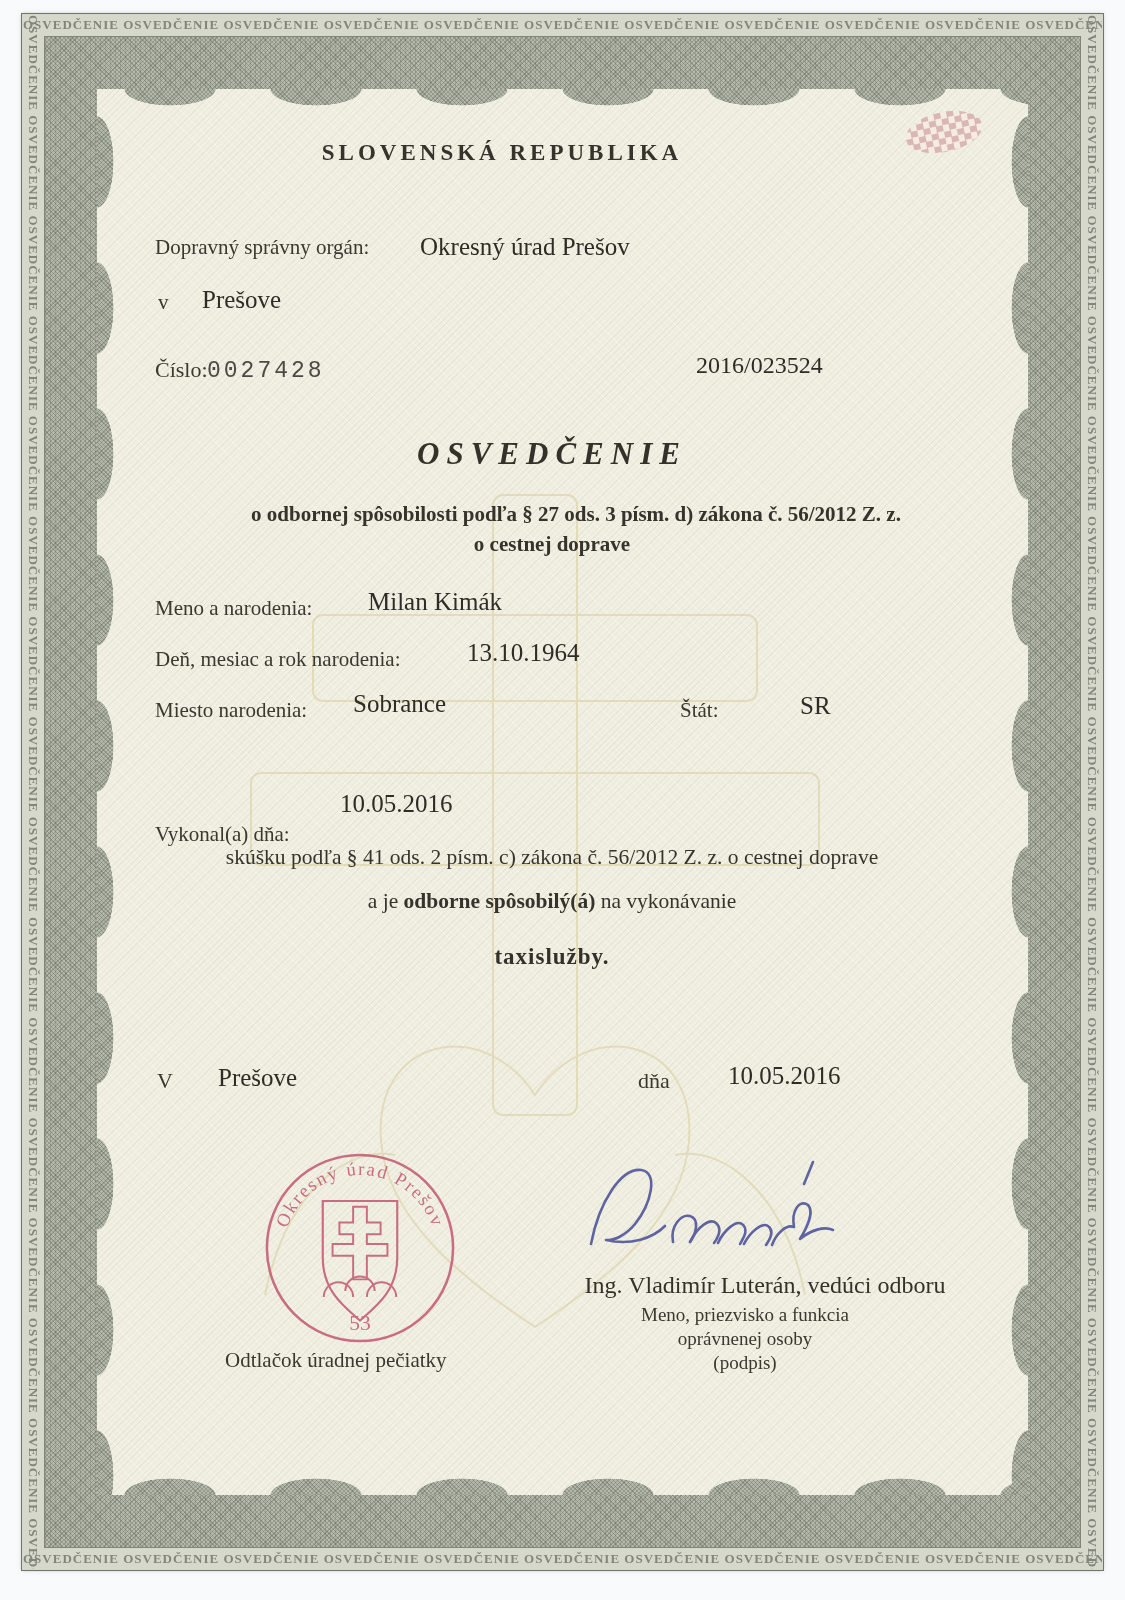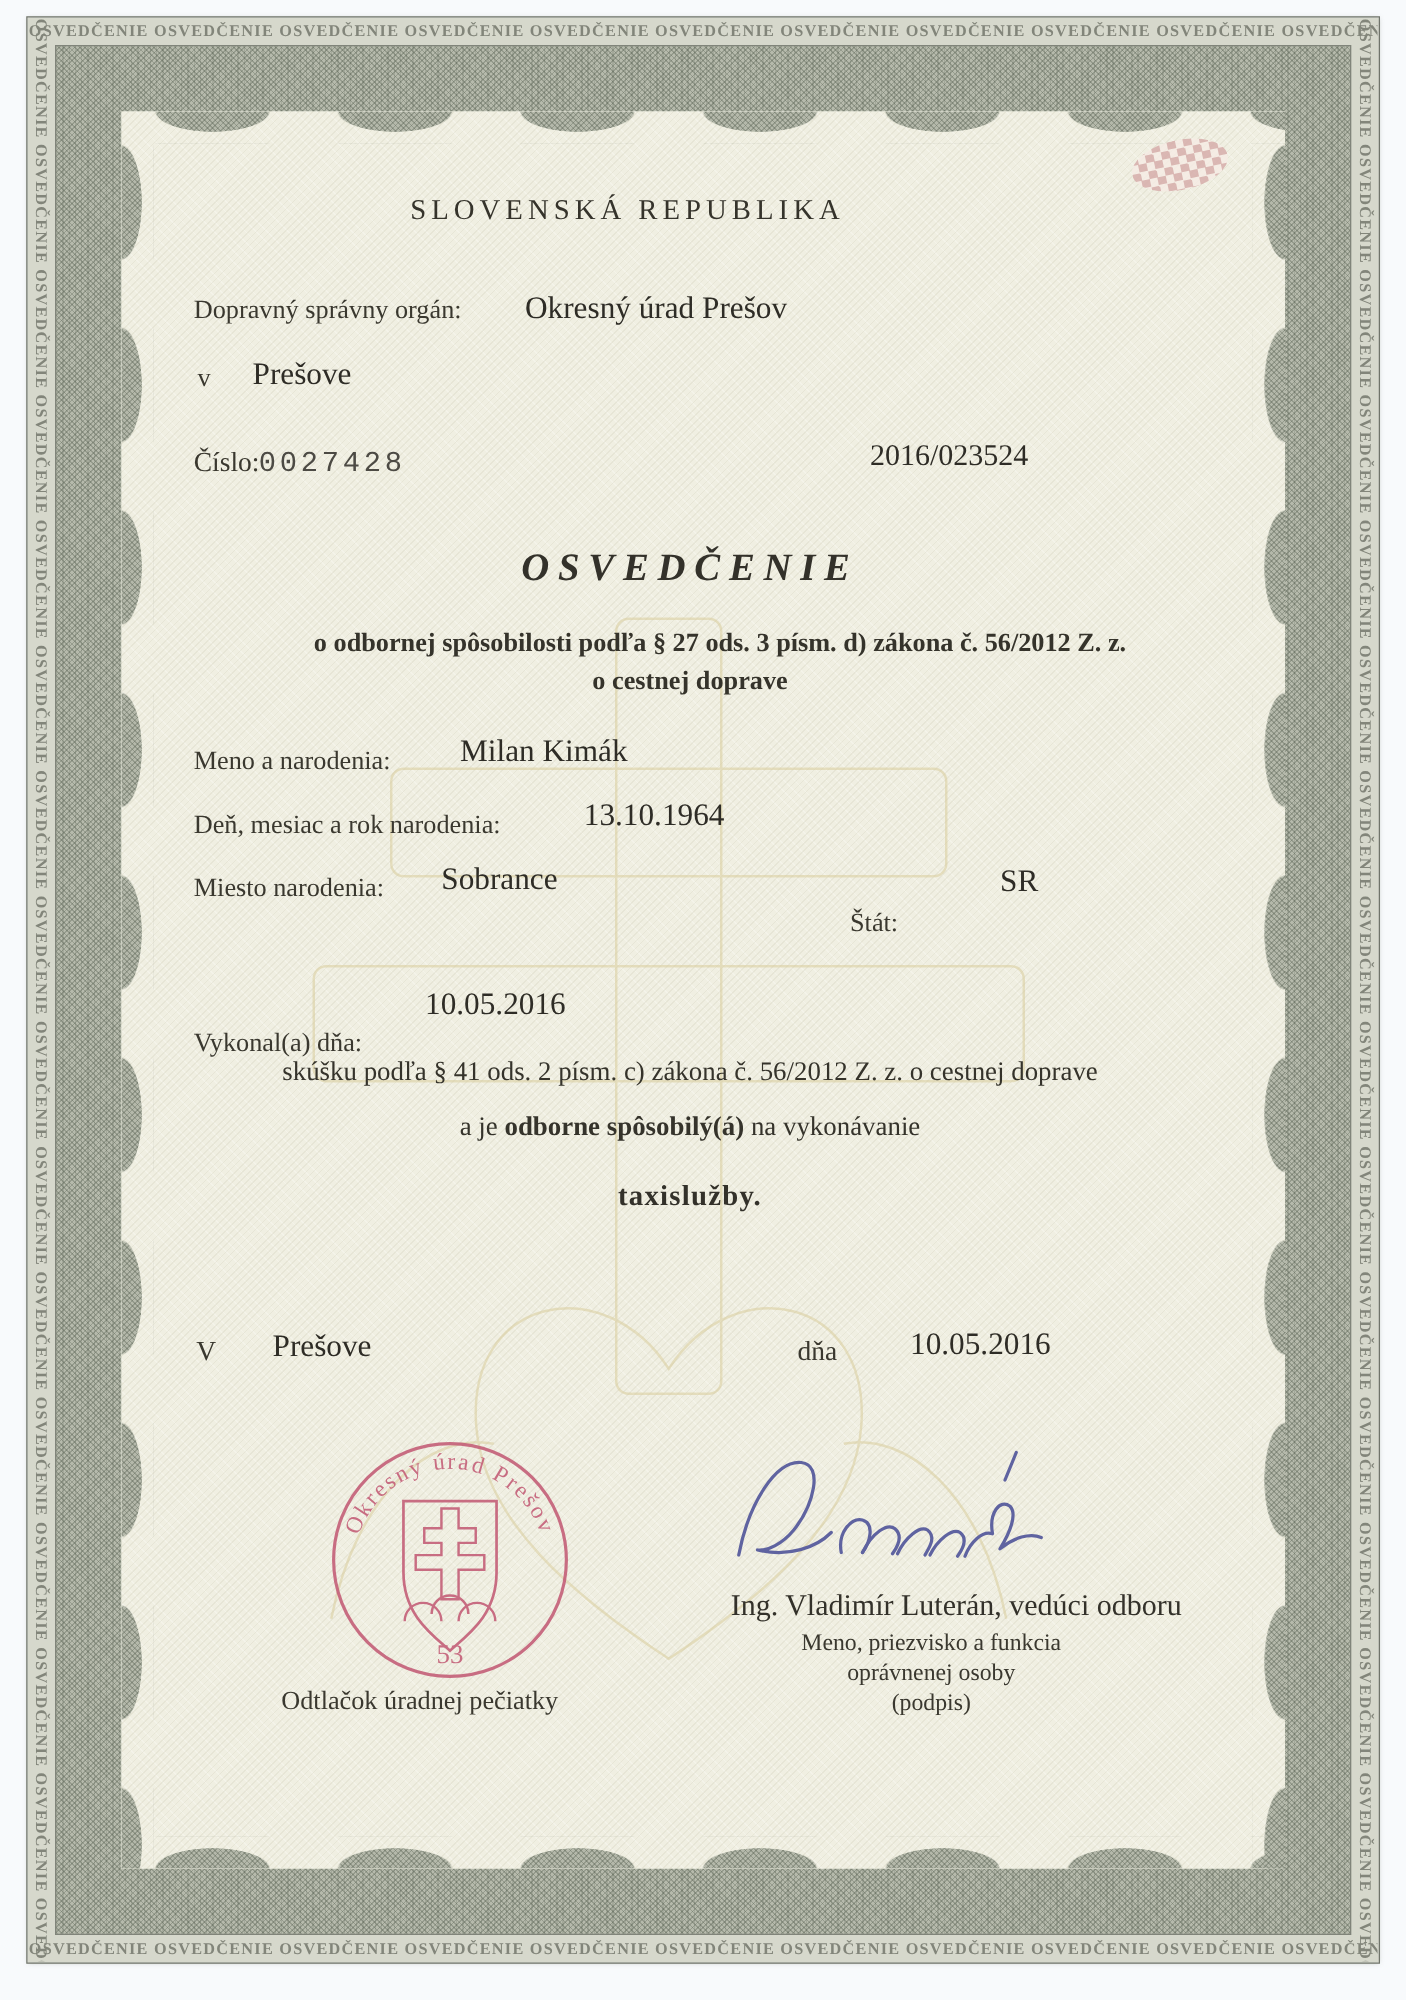--- a/index.html
+++ b/index.html
@@ -69,21 +69,21 @@
     -webkit-mask-repeat:repeat-y;mask-repeat:repeat-y;}
   .sc-right{top:0;bottom:0;right:0;width:26px;
     -webkit-mask-image:radial-gradient(26px 72px at 100% 50%, #000 62%, rgba(0,0,0,0) 64%);
     mask-image:radial-gradient(26px 72px at 100% 50%, #000 62%, rgba(0,0,0,0) 64%);
     -webkit-mask-size:26px 146px;mask-size:26px 146px;
     -webkit-mask-repeat:repeat-y;mask-repeat:repeat-y;}
 
   
   .t{position:absolute;white-space:nowrap;}
   .center{text-align:center;}
-  .country{left:0;width:1004px;top:155px;font-size:23px;font-weight:normal;letter-spacing:4px;color:#35332b;}
+  .country{left:0;width:1004px;top:140px;font-size:23px;font-weight:bold;letter-spacing:4px;color:#35332b;}
   .label{font-size:21px;color:#3a382f;}
   .value{font-size:25px;color:#2e2c26;}
   .mono{font-family:"Liberation Mono", monospace;font-size:23px;letter-spacing:3px;color:#4c4a44;}
   .main-title{left:0;width:1104px;top:436px;font-size:31px;font-weight:bold;letter-spacing:7px;color:#33312a;font-style:italic;}
   .subtitle{left:0;width:1104px;font-size:21px;font-weight:bold;color:#35332b;}
   .bodyline{left:0;width:1104px;font-size:21.5px;color:#35332b;}
   .activity{left:0;width:1104px;top:944px;font-size:23px;font-weight:bold;letter-spacing:1px;color:#33312a;}
   .sig-name{left:555px;width:420px;top:1272px;font-size:24px;color:#33312a;text-align:center;}
   .sig-cap{left:545px;width:400px;font-size:19px;color:#3a382f;text-align:center;}
   .stamp-cap{left:225px;width:300px;top:1348px;font-size:21px;color:#3a382f;}
@@ -140,21 +140,21 @@
 <div class="t subtitle center" style="top:532px;">o cestnej doprave</div>
 
 <div class="t label" style="left:155px;top:596px;">Meno a narodenia:</div>
 <div class="t value" style="left:368px;top:588px;">Milan Kimák</div>
 
 <div class="t label" style="left:155px;top:647px;">Deň, mesiac a rok narodenia:</div>
 <div class="t value" style="left:467px;top:639px;">13.10.1964</div>
 
 <div class="t label" style="left:155px;top:698px;">Miesto narodenia:</div>
 <div class="t value" style="left:353px;top:690px;">Sobrance</div>
-<div class="t label" style="left:680px;top:698px;margin-top:28px;">Štát:</div>
+<div class="t label" style="left:680px;top:698px;">Štát:</div>
 <div class="t value" style="left:800px;top:692px;">SR</div>
 
 <div class="t label" style="left:155px;top:822px;">Vykonal(a) dňa:</div>
 <div class="t value" style="left:340px;top:790px;">10.05.2016</div>
 
 <div class="t bodyline center" style="top:845px;">skúšku podľa § 41 ods. 2 písm. c) zákona č. 56/2012 Z. z. o cestnej doprave</div>
 <div class="t bodyline center" style="top:863px;margin-top:26px;">
   <span>a je </span><span style="font-weight:bold;">odborne spôsobilý(á)</span><span> na vykonávanie</span>
 </div>
 <div class="t activity center">

